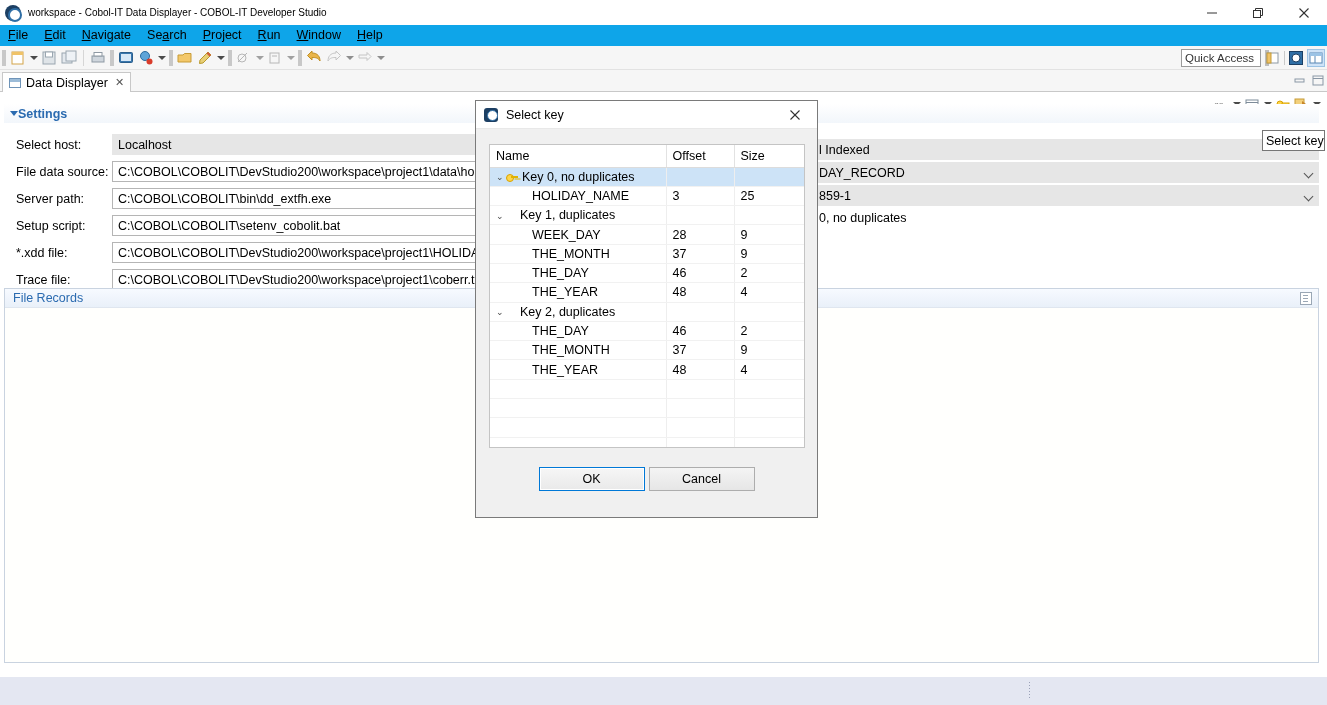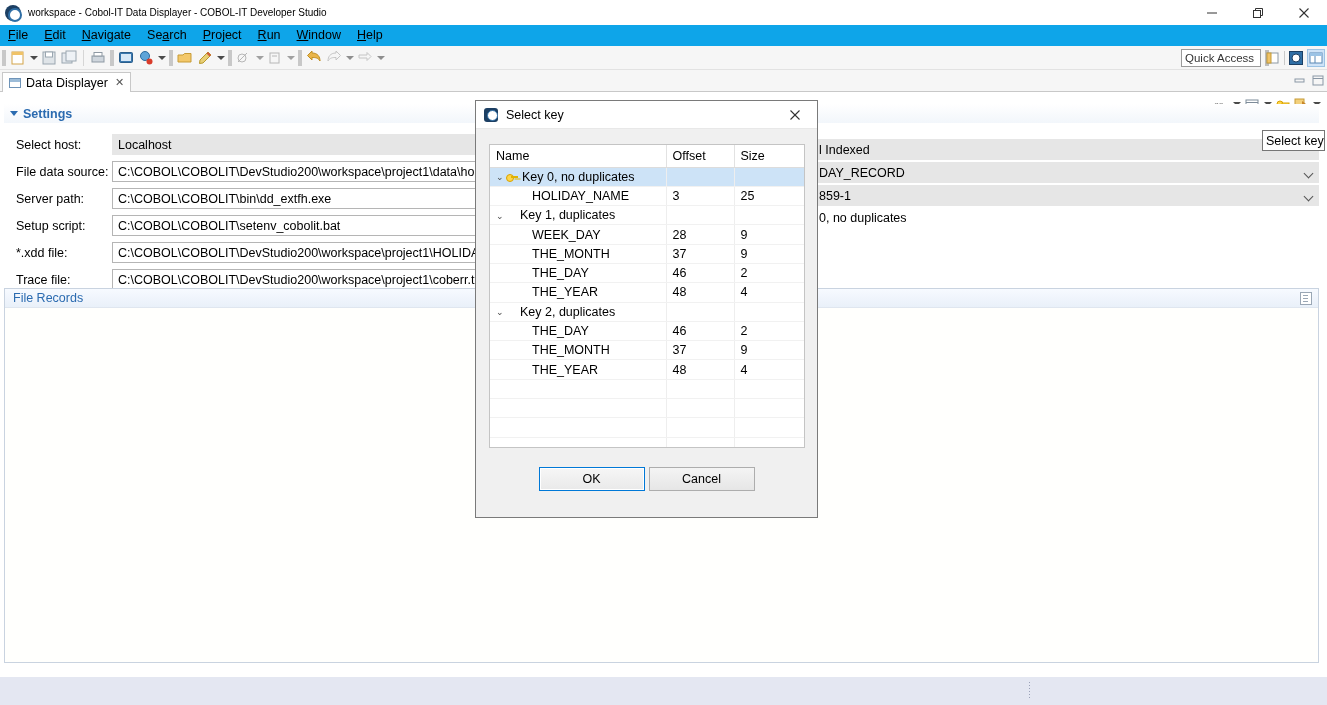--- a/index.html
+++ b/index.html
@@ -106,21 +106,21 @@
   }
   .view-toolbar { position:absolute; right:4px; top:4px; display:flex; align-items:center; }
   .vt-icon { width:16px; height:16px; margin:0 1px; position:relative; }
   .vt-arrow { width:13px; height:16px; display:flex; align-items:center; justify-content:center; }
   .vt-arrow::after{content:""; border-left:4px solid transparent; border-right:4px solid transparent; border-top:4px solid #4a4a4a;}
 
   .settings-section {
     position:absolute; left:4px; top:12px; width:1315px;
   }
   .section-header {
-    display:flex; align-items:center; gap:5px;
+    display:flex; align-items:center; 
     font-size:12.5px; font-weight:bold; color:#2b6bb0;
     padding-left:6px; height:19px;
     background:linear-gradient(#ffffff,#f2f6fb);
   }
   .twisty-down { width:0;height:0; border-left:4px solid transparent; border-right:4px solid transparent; border-top:5px solid #2b6bb0;}
 
   .form-grid { margin-top:8px; }
   .form-row { display:flex; align-items:center; height:27px; }
   .form-label {
     width:108px; padding-left:12px; font-size:12.5px; color:#000;

